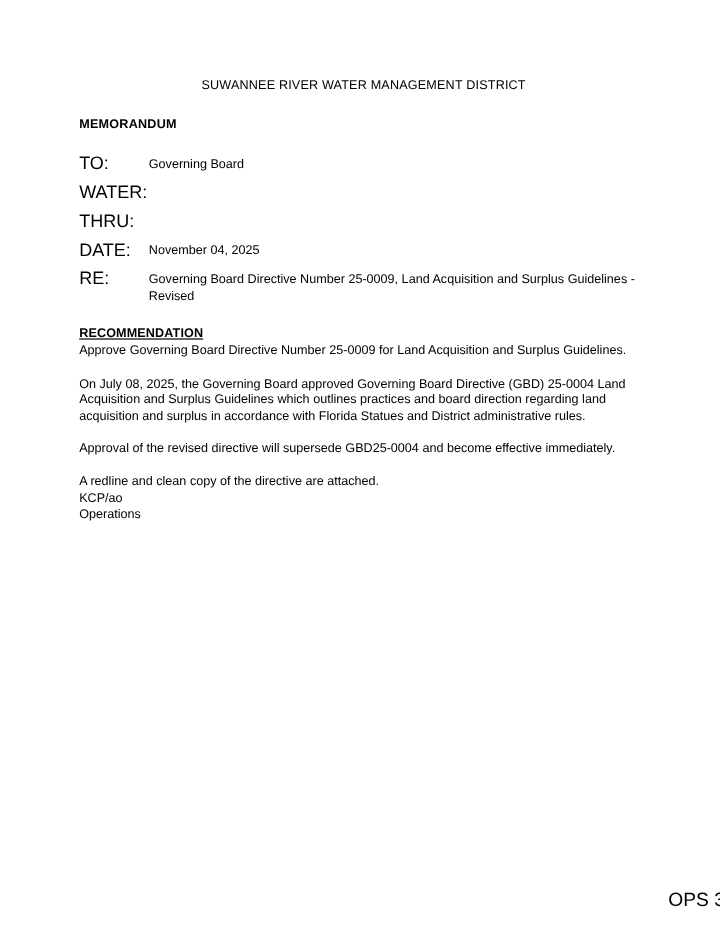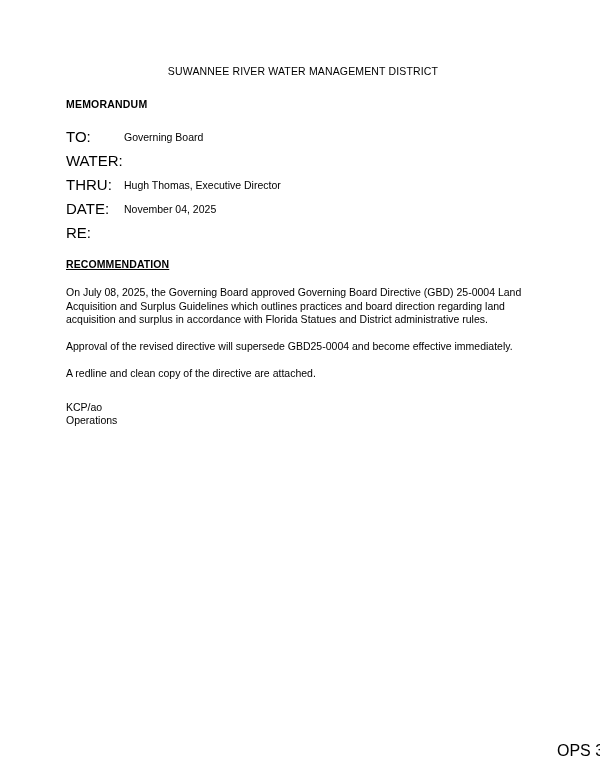--- a/index.html
+++ b/index.html
@@ -88,21 +88,21 @@
   .para {
     font-size: 10.5px;
     line-height: 13.5px;
     margin: 0;
   }
   .para + .para {
     margin-top: 13.5px;
   }
 
   .signoff {
-    margin-top: 20px;
+    margin-top: 1px;
     font-size: 10.5px;
     line-height: 13.5px;
   }
   .signoff div { margin: 0; }
 
   
   .footer {
     position: absolute;
     left: 13px;
     top: 744px;
@@ -129,36 +129,37 @@
         <div class="field-label">TO:</div>
         <div class="field-value">Governing Board</div>
       </div>
 
       <div class="field-row">
         <div class="field-label">WATER:</div>
       </div>
 
       <div class="field-row">
         <div class="field-label">THRU:</div>
-        <div class="field-value">Hugh Thomas, Executive Director</div>
       </div>
 
       <div class="field-row">
         <div class="field-label">DATE:</div>
         <div class="field-value">November 04, 2025</div>
       </div>
 
       <div class="field-row">
         <div class="field-label">RE:</div>
+        <div class="field-value">Governing Board Directive Number 25-0009, Land Acquisition and Surplus Guidelines - Revised</div>
       </div>
 
     </div>
 
     <div class="section">
       <div><span class="section-heading">RECOMMENDATION</span></div>
+      <p class="para">Approve Governing Board Directive Number 25-0009 for Land Acquisition and Surplus Guidelines.</p>
     </div>
 
     <div class="section">
       <p class="para">On July 08, 2025, the Governing Board approved Governing Board Directive (GBD) 25-0004 Land Acquisition and Surplus Guidelines which outlines practices and board direction regarding land acquisition and surplus in accordance with Florida Statues and District administrative rules.</p>
       <p class="para">Approval of the revised directive will supersede GBD25-0004 and become effective immediately.</p>
       <p class="para">A redline and clean copy of the directive are attached.</p>
     </div>
 
     <div class="signoff">
       <div>KCP/ao</div>

